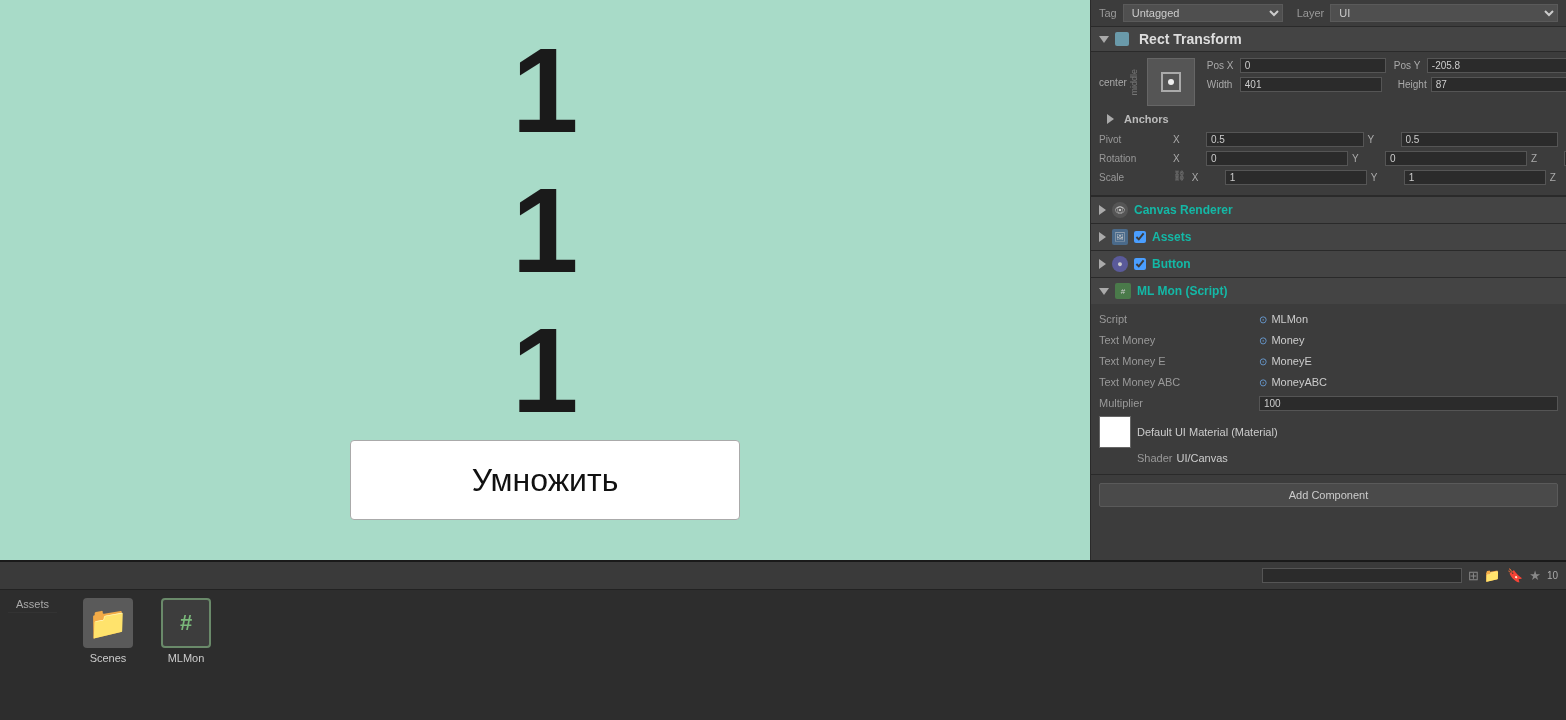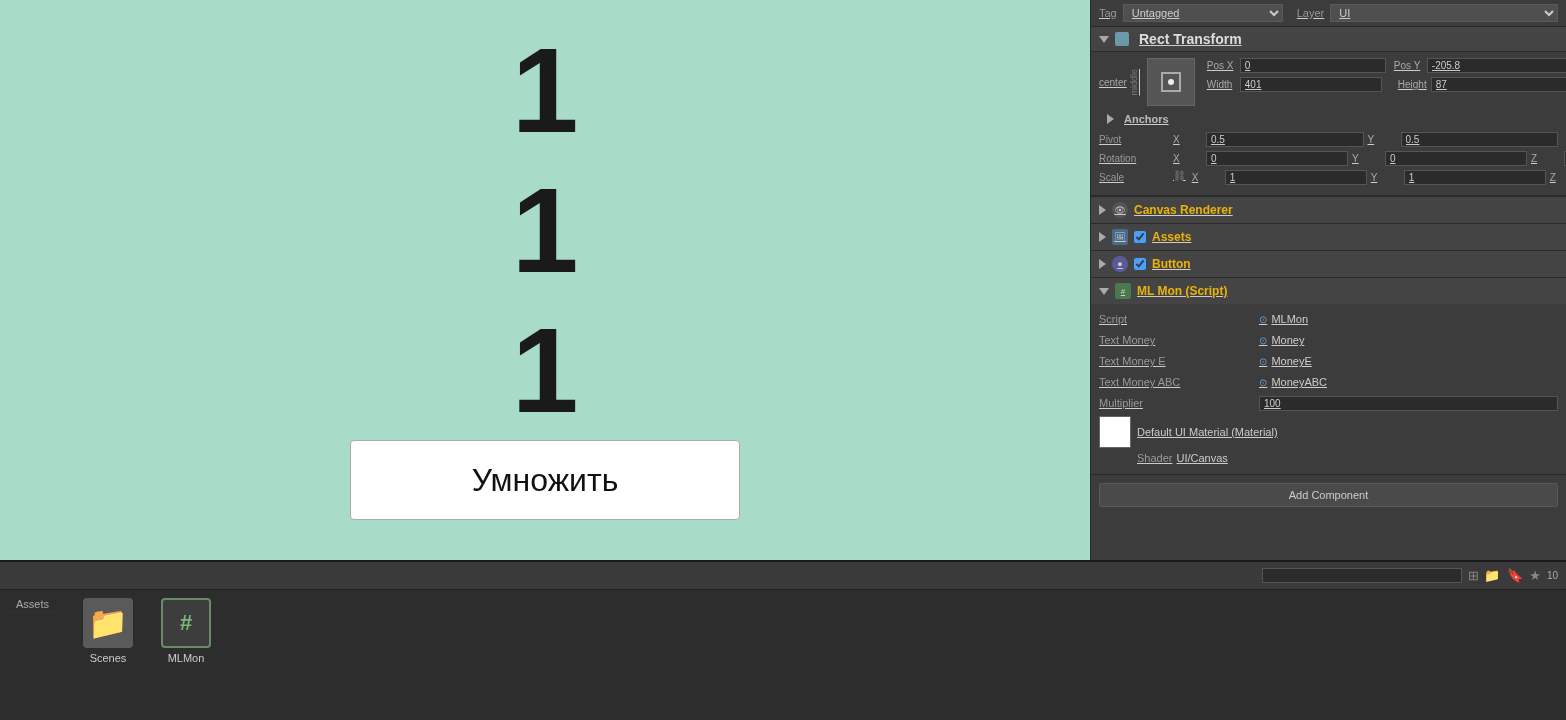--- a/index.html
+++ b/index.html
@@ -224,21 +224,21 @@
       background: #666;
       border-radius: 2px;
       display: flex; align-items: center; justify-content: center;
       font-size: 9px;
       flex-shrink: 0;
     }
 
     .component-title {
       font-size: 12px;
       font-weight: bold;
-      color: #eab308;
+      color: #14b8a6;
     }
 
     .component-checkbox {
       width: 12px; height: 12px;
       accent-color: #4a9eff;
     }
 
     .component-body {
       background: #3c3c3c;
       padding: 6px 8px;
@@ -411,21 +411,21 @@
       display: flex;
       align-items: center;
       gap: 4px;
       background: #3c3c3c;
     }
 
     .subsection-label { color: #bbb; font-size: 11px; font-weight: bold; }
 
     .scale-link-icon { color: #888; font-size: 10px; margin-right: 2px; }
 
-    .inspector-scroll { overflow-y: auto; height: 100%; text-decoration: underline; }
+    .inspector-scroll { overflow-y: auto; height: 100%; }
 
     
     .arrow-right { display: inline-block; width: 0; height: 0; border-top: 5px solid transparent; border-bottom: 5px solid transparent; border-left: 7px solid #aaa; }
     .arrow-down { display: inline-block; width: 0; height: 0; border-left: 5px solid transparent; border-right: 5px solid transparent; border-top: 7px solid #aaa; }
 
     .col-icon {
       width: 14px; height: 14px;
       background: #5a7aaa;
       border-radius: 2px;
       display: inline-block;

